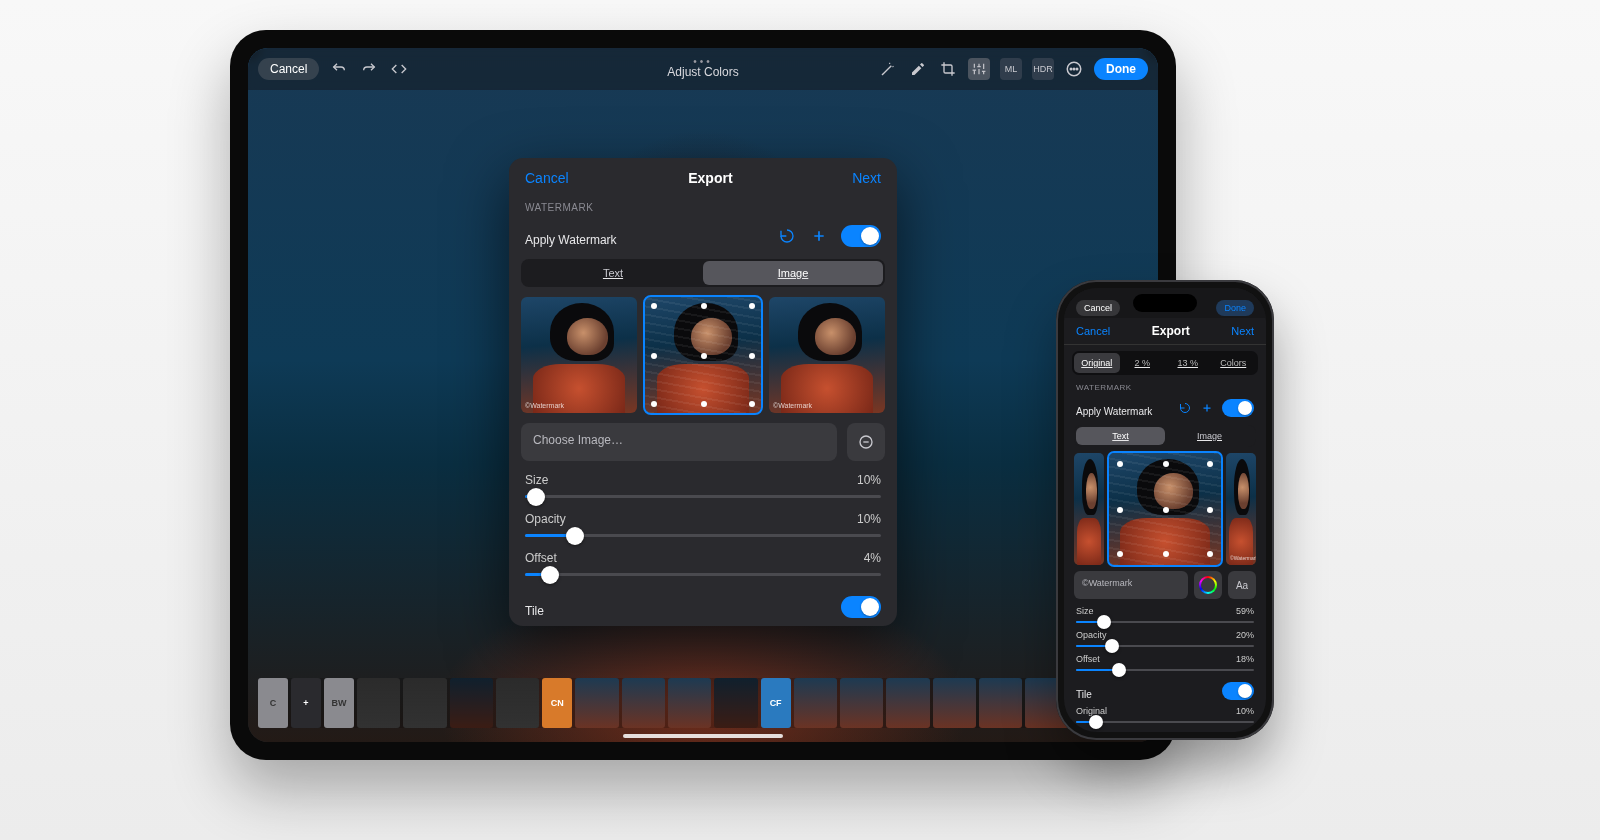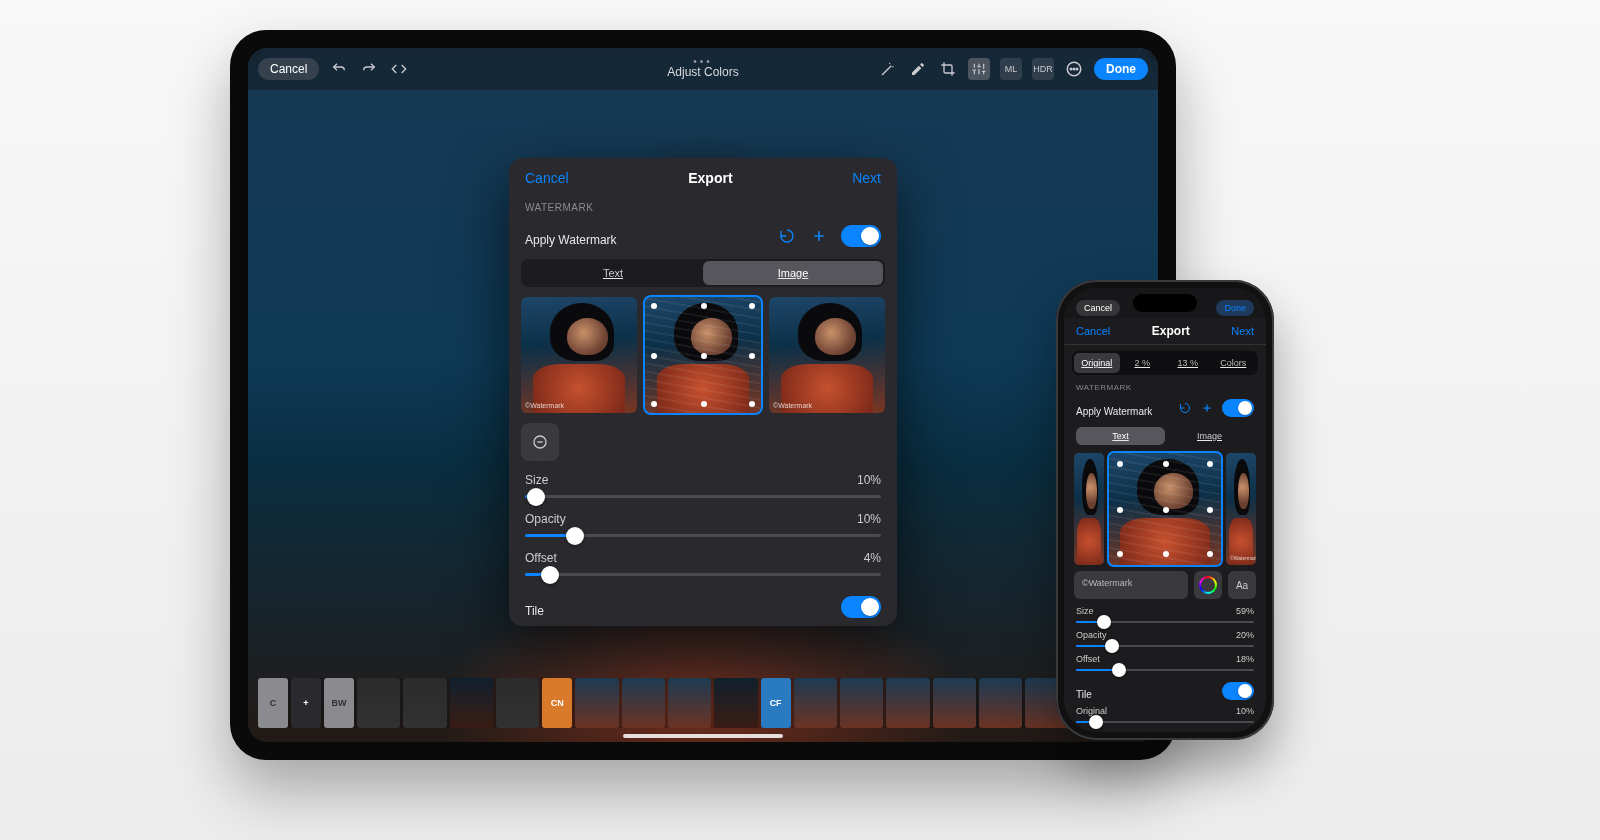--- a/index.html
+++ b/index.html
@@ -300,20 +300,21 @@
             </div>
           </div>
         <div class="pv">
             <div class="hair"></div>
             <div class="face"></div>
             <div class="jacket"></div>
             <div class="wmtext">©Watermark</div>
           </div>
       </div>
       <div class="input-row">
+        <div class="tfield">Choose Image…</div>
         <div class="circ-btn">
             <svg width="16" height="16" viewBox="0 0 24 24" fill="none" stroke="currentColor" stroke-width="2">
               <circle cx="12" cy="12" r="9"></circle>
               <line x1="8" y1="12" x2="16" y2="12"></line>
             </svg>
           </div>
       </div>
       <div class="slider-row">
         <div class="hd">
             <span>Size</span>

